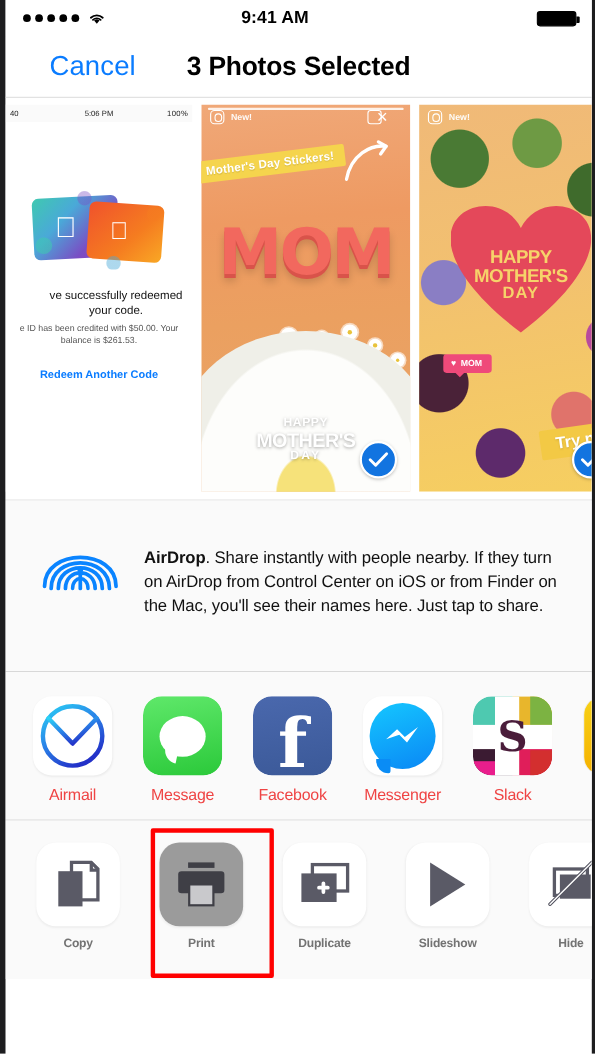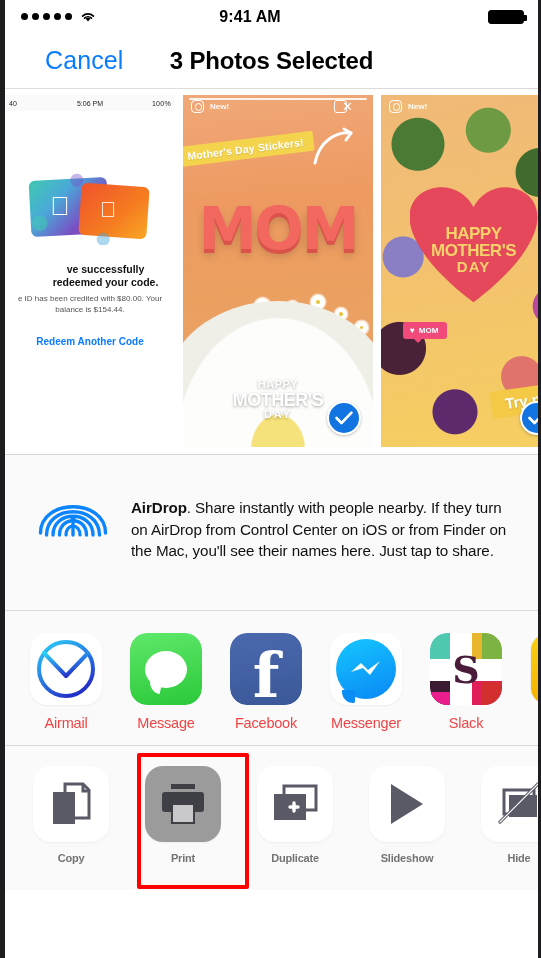--- a/index.html
+++ b/index.html
@@ -101,21 +101,21 @@
   .al2 { left:76px; top:26px; font-size:22px; }
   .paint {
     position:absolute; left:0; top:0; width:132px; height:72px;
     background:
       radial-gradient(circle at 12% 70%, rgba(63,201,176,.55) 0 7px, transparent 8px),
       radial-gradient(circle at 88% 30%, rgba(245,124,32,.5) 0 6px, transparent 7px),
       radial-gradient(circle at 40% 10%, rgba(122,78,196,.4) 0 6px, transparent 7px),
       radial-gradient(circle at 60% 92%, rgba(74,169,216,.45) 0 6px, transparent 7px);
     pointer-events:none;
   }
-  .r-head { font-size:10.5px; font-weight:700; color:#111; line-height:1.2; margin-bottom:6px;margin-left:31px;}
+  .r-head { font-size:10.5px; font-weight:400; color:#111; line-height:1.2; margin-bottom:6px;margin-left:31px;}
   .r-sub { font-size:8px; color:#555; line-height:1.35; padding: 0 4px;}
   .r-link { font-size:10px; color:#0a7cff; font-weight:600; margin-top:20px; }
   .r-pass-wrap { margin-top: 26px; text-align:left; padding-left:6px; border-top:1px solid #ececec; padding-top:8px;}
   .r-pass-t { font-size:7.5px; font-weight:700; color:#333; }
   .r-pass-d { font-size:6.5px; color:#777; line-height:1.5; margin-top:3px;}
   .r-pass-d i { color:#0a7cff; font-style:normal; }
 
   
   .t2-bg {
     position:absolute; inset:0;
@@ -325,21 +325,21 @@
       </div>
       <div class="redeem-body">
         <div class="gift-art">
           <div class="card-a"></div>
           <div class="card-b"></div>
           <span class="applelogo al1"></span>
           <span class="applelogo al2"></span>
           <div class="paint"></div>
         </div>
         <div class="r-head">ve successfully redeemed your code.</div>
-        <div class="r-sub">e ID has been credited with $80.00. Your balance is $154.44.</div>
+        <div class="r-sub">e ID has been credited with $50.00. Your balance is $261.53.</div>
         <div class="r-link">Redeem Another Code</div>
 
       </div>
     </div>
 
     <div class="thumb t2">
       <div class="t2-bg"></div>
       <div class="ig-prog"></div>
       <div class="ig-bar">
         <span class="ig-logo"></span>

